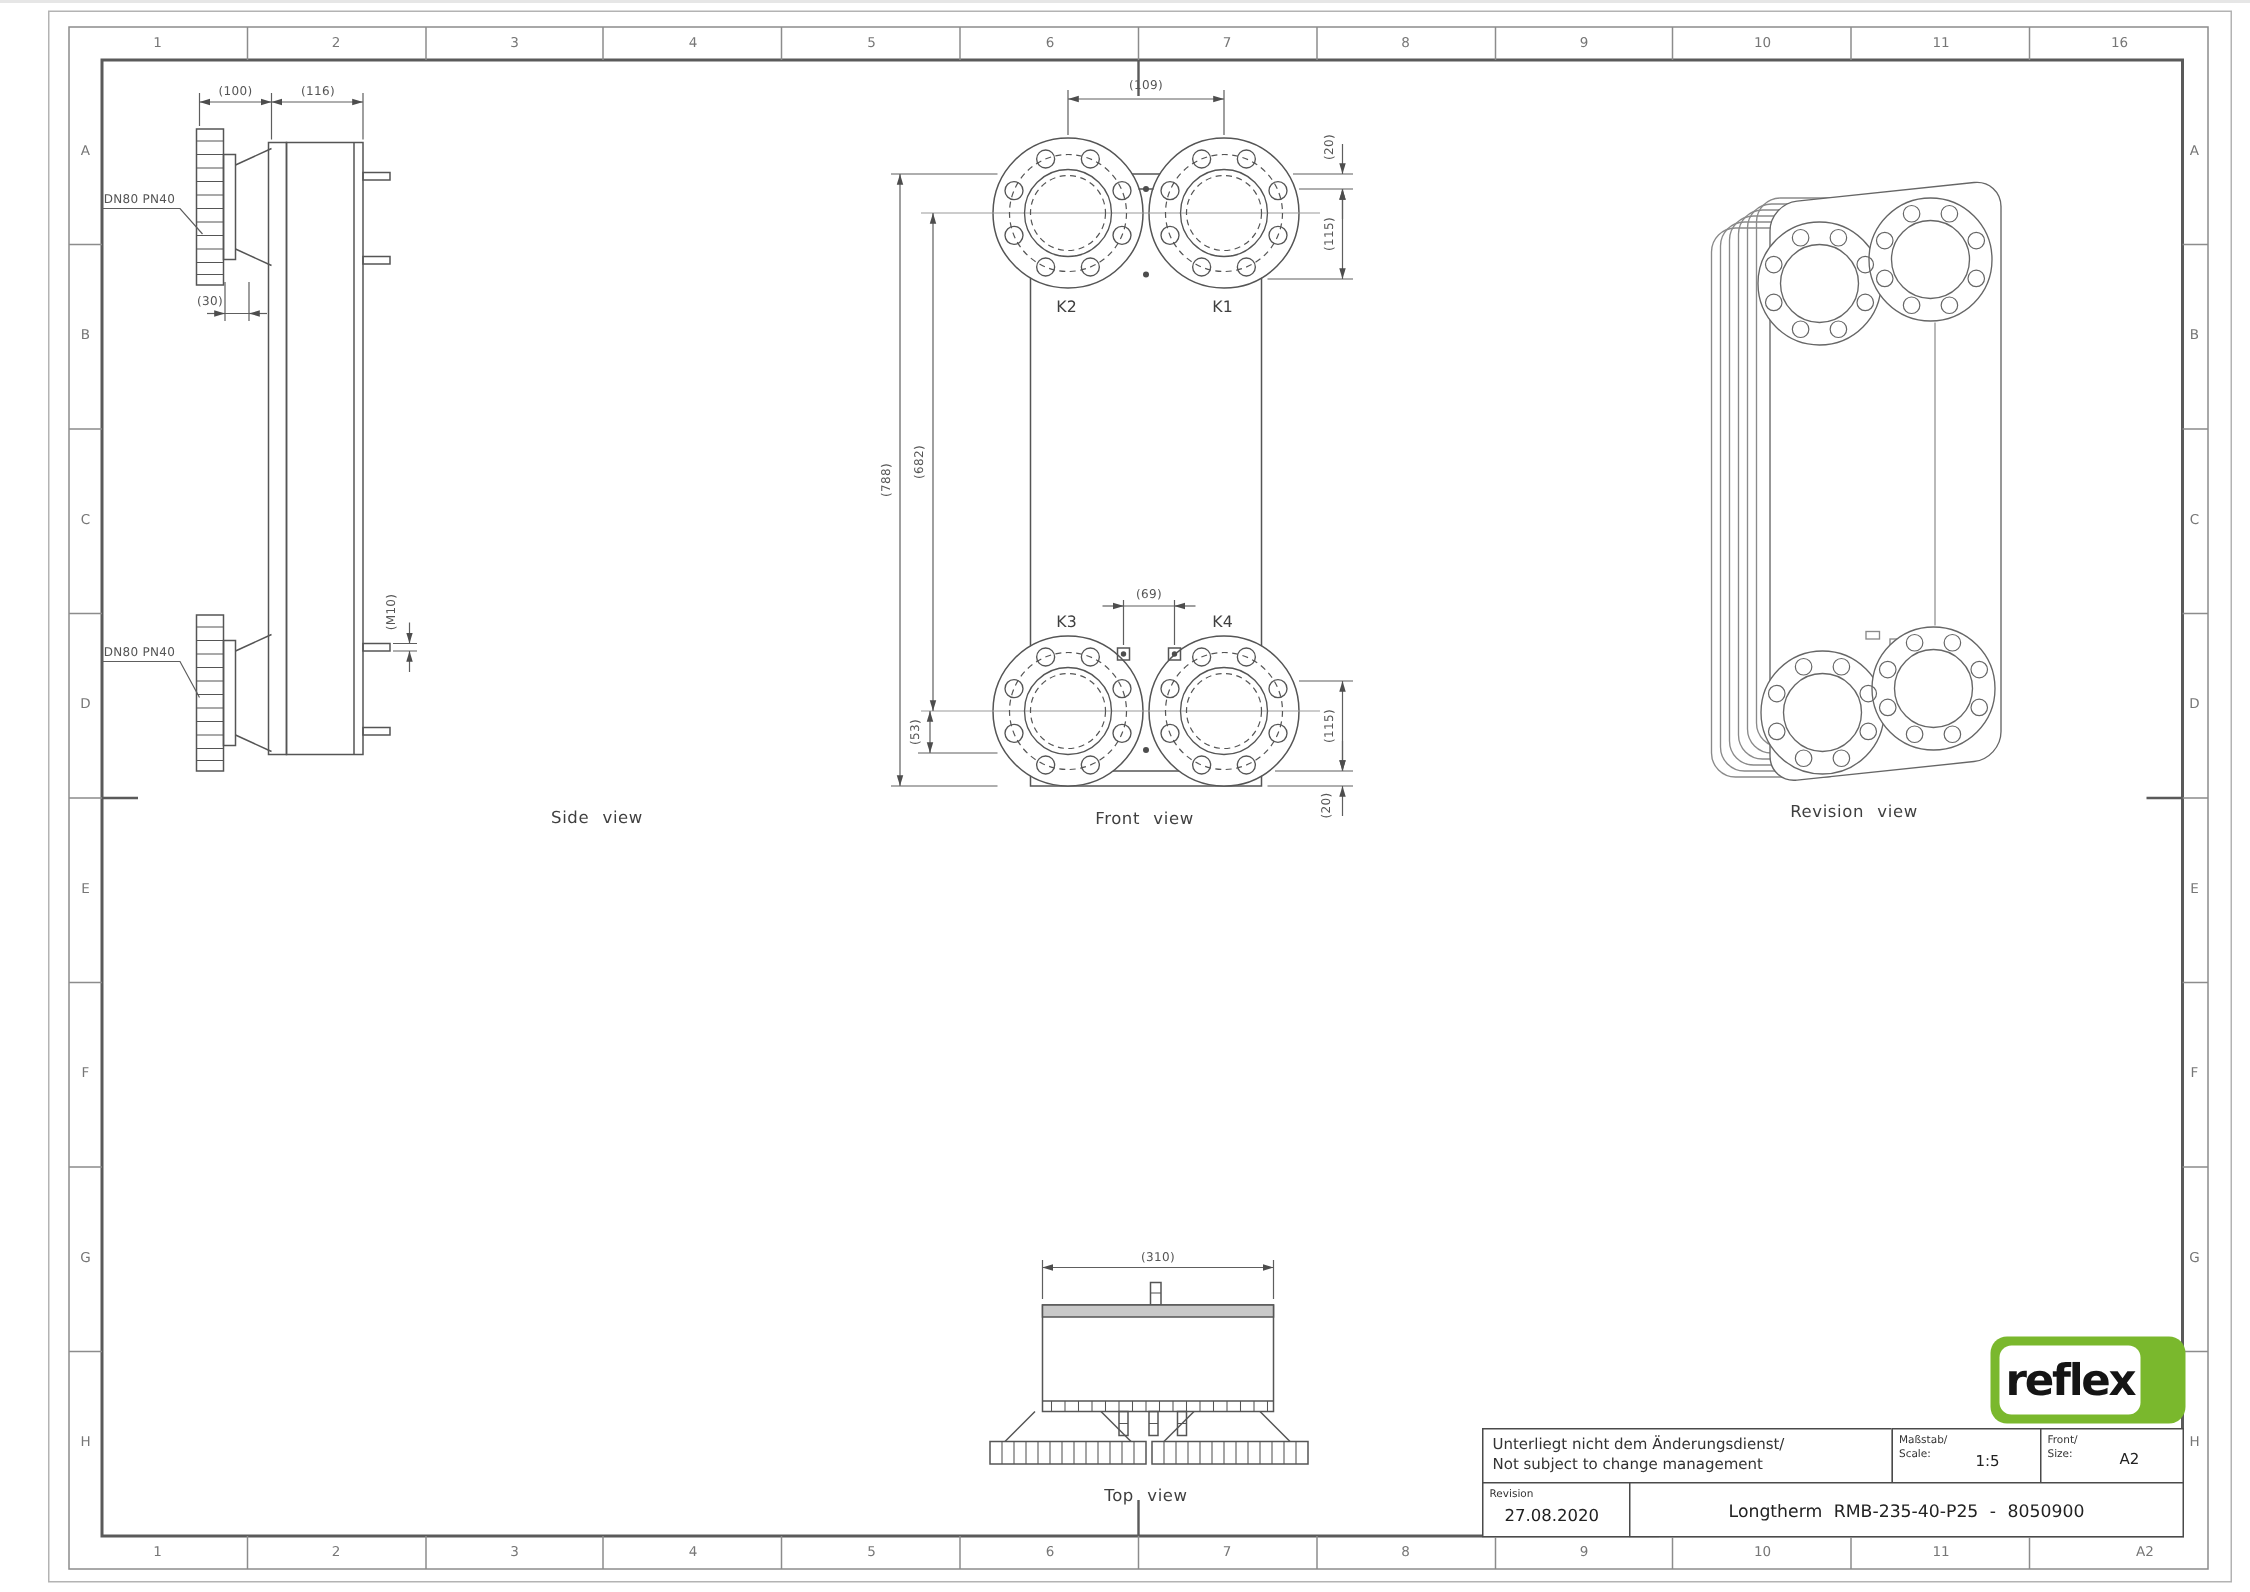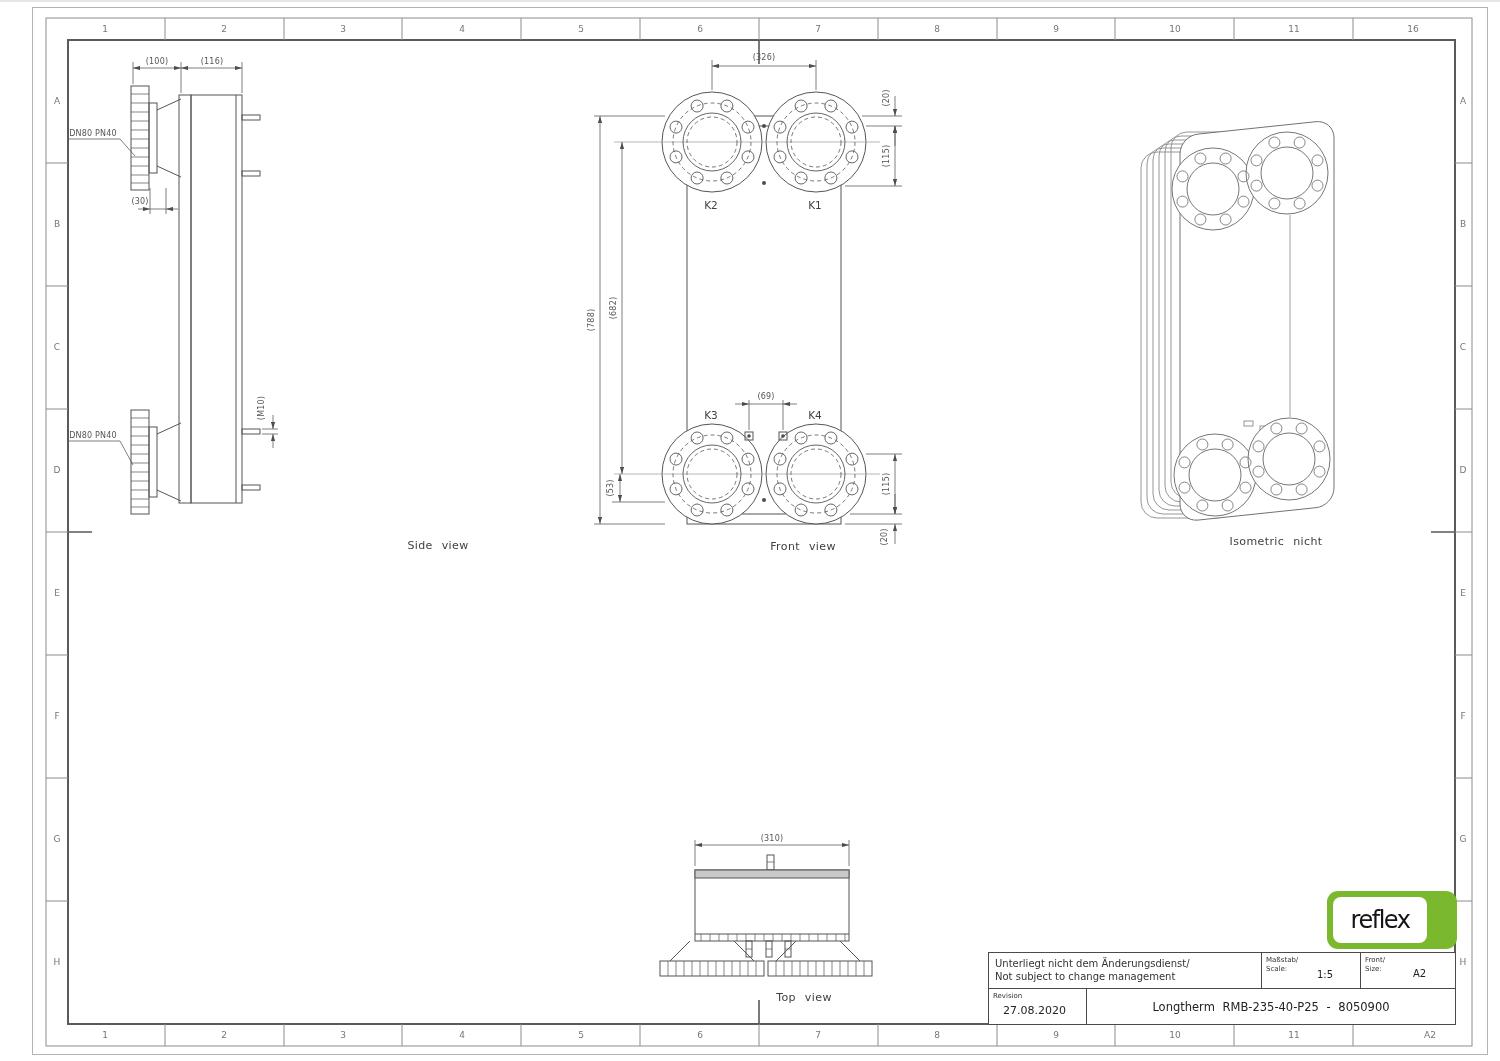--- a/index.html
+++ b/index.html
@@ -4,32 +4,32 @@
 <style>
   html,body{margin:0;padding:0;background:#fff;}
   .sheet{position:relative;width:1500px;height:1061px;background:#fff;overflow:hidden;
          font-family:"DejaVu Sans",sans-serif;border-top:2px solid #e6e6e6;border-bottom:2px solid #e6e6e6;}
   .abs{position:absolute;}
   svg.linework{position:absolute;left:0;top:0;}
   .grid-num{font-size:9px;color:#767676;transform:translate(-50%,-50%);white-space:nowrap;}
   .dim{font-size:8px;color:#555;transform:translate(-50%,-50%);white-space:nowrap;letter-spacing:.2px;}
   .dim.rot{transform:translate(-50%,-50%) rotate(-90deg);}
   .klabel{font-size:10.5px;color:#3f3f3f;transform:translate(-50%,-50%);white-space:nowrap;}
-  .vlabel{font-size:11px;color:#3f3f3f;transform:translate(-50%,-50%);white-space:nowrap;word-spacing:5px;letter-spacing:.4px;margin-left:40px;}
+  .vlabel{font-size:11px;color:#3f3f3f;transform:translate(-50%,-50%);white-space:nowrap;word-spacing:5px;letter-spacing:.4px;}
   .tb-cell{position:absolute;border:1px solid #4a4a4a;background:#fff;box-sizing:border-box;}
   .tb-note{font-size:10px;color:#333;line-height:13px;padding:4px 6px;white-space:nowrap;}
   .tb-mini{position:absolute;left:4px;top:3px;font-size:7px;color:#333;line-height:8.5px;white-space:nowrap;}
   .tb-val{position:absolute;font-size:10px;color:#222;white-space:nowrap;}
   .tb-date{position:absolute;left:14px;top:15px;font-size:11px;color:#222;white-space:nowrap;}
   .tb-title{position:absolute;left:0;right:0;top:11px;text-align:center;font-size:11.5px;color:#222;
             word-spacing:4px;white-space:nowrap;}
   .logo{position:absolute;left:1327px;top:889px;width:130px;height:58px;background:#7ab82d;border-radius:11px;}
   .logo-inner{position:absolute;left:6px;top:6px;width:94px;height:46px;background:#fff;border-radius:8px;
               display:flex;align-items:center;justify-content:center;}
-  .logo-text{font-size:24px;font-weight:400;letter-spacing:-1.5px;color:#151515;line-height:1;}
+  .logo-text{font-size:29px;font-weight:700;letter-spacing:-1.5px;color:#151515;line-height:1;}
 </style>
 </head>
 <body>
 
 <div class="sheet">
 
   <svg class="linework" width="1500" height="1061" viewBox="0 0 1500 1061">
     <defs>
       <marker id="arw" viewBox="0 0 10 6" refX="10" refY="3" markerWidth="9" markerHeight="6" orient="auto-start-reverse">
         <path d="M0,0 L10,3 L0,6 z" fill="#4d4d4d"></path>
@@ -312,39 +312,39 @@
   <div class="abs grid-num" style="left:1463px;top:960px">H</div>
 
   <div class="abs dim" style="left:157px;top:59px">(100)</div>
   <div class="abs dim" style="left:212px;top:59px">(116)</div>
   <div class="abs dim" style="left:140px;top:199px">(30)</div>
   <div class="abs dim rot" style="left:261px;top:406px">(M10)</div>
   <div class="abs dim" style="left:93px;top:131px">DN80 PN40</div>
   <div class="abs dim" style="left:93px;top:433px">DN80 PN40</div>
   <div class="abs vlabel" style="left:398px;top:543px">Side view</div>
 
-  <div class="abs dim" style="left:764px;top:55px">(326)</div>
+  <div class="abs dim" style="left:764px;top:55px">(109)</div>
   <div class="abs dim rot" style="left:886px;top:96px">(20)</div>
   <div class="abs dim rot" style="left:886px;top:154px">(115)</div>
   <div class="abs dim rot" style="left:886px;top:482px">(115)</div>
   <div class="abs dim rot" style="left:884px;top:535px">(20)</div>
   <div class="abs dim rot" style="left:610px;top:486px">(53)</div>
   <div class="abs dim" style="left:766px;top:394px">(69)</div>
   <div class="abs dim rot" style="left:591px;top:318px">(788)</div>
   <div class="abs dim rot" style="left:613px;top:306px">(682)</div>
   <div class="abs klabel" style="left:711px;top:203px">K2</div>
   <div class="abs klabel" style="left:815px;top:203px">K1</div>
   <div class="abs klabel" style="left:711px;top:413px">K3</div>
   <div class="abs klabel" style="left:815px;top:413px">K4</div>
   <div class="abs vlabel" style="left:763px;top:544px">Front view</div>
 
   <div class="abs dim" style="left:772px;top:836px">(310)</div>
   <div class="abs vlabel" style="left:764px;top:995px">Top view</div>
 
-  <div class="abs vlabel" style="left:1236px;top:539px">Isometric nicht</div>
+  <div class="abs vlabel" style="left:1236px;top:539px">Revision view</div>
 
   <div class="tb-cell" style="left:988px;top:950px;width:274px;height:37px">
     <div class="tb-note">
       <div>Unterliegt nicht dem Änderungsdienst/</div>
       <div>Not subject to change management</div>
     </div>
   </div>
   <div class="tb-cell" style="left:1261px;top:950px;width:120px;height:37px">
     <div class="tb-mini">
       <div>Maßstab/</div>

